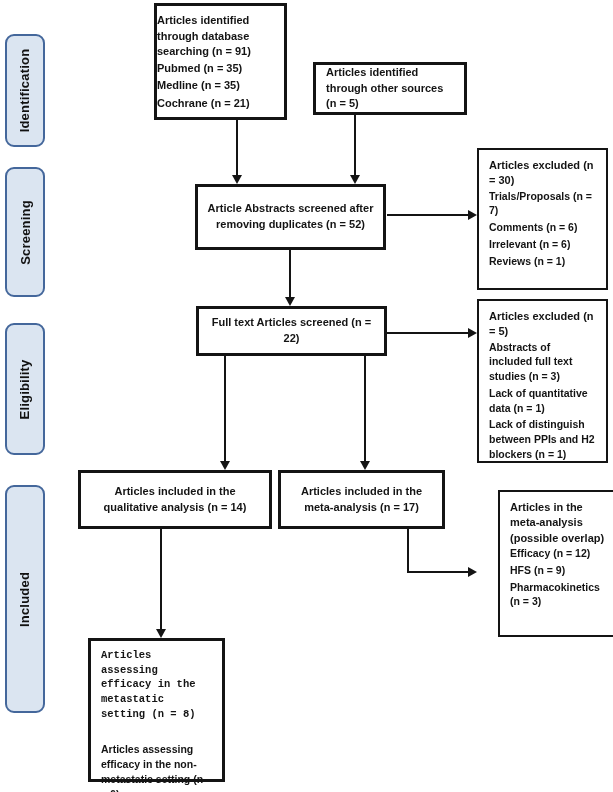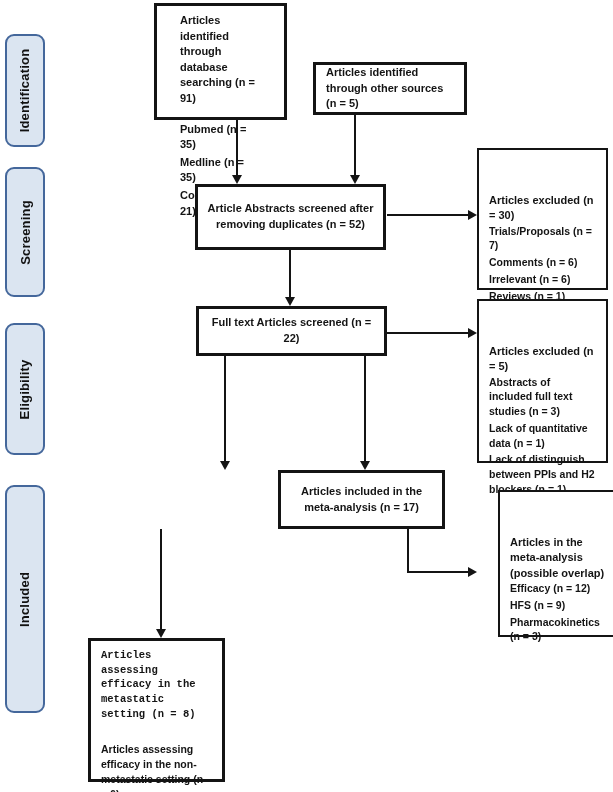--- a/index.html
+++ b/index.html
@@ -53,21 +53,21 @@
     align-items: center;
     justify-content: center;
     text-align: center;
     padding: 4px 8px;
   }
   .box.left { padding: 8px 10px; text-align: left; }
   .bt { font-size: 11px; }
   .box-list { }
   .box-list .li { margin-bottom: 2px; }
   .rightcol { font-size: 10.5px; line-height: 1.4; }
-  .rightcol .bt { font-size: 11px; margin-top: 35px; }
+  .rightcol .bt { font-size: 11px; }
   .para { margin-bottom: 21px; font-family: Liberation Mono, monospace; }
 
   
   .vline { position: absolute; width: 2px; background: #141414; }
   .hline { position: absolute; height: 2px; background: #141414; }
   .ah-down {
     position: absolute; width: 0; height: 0;
     border-left: 5px solid transparent;
     border-right: 5px solid transparent;
     border-top: 9px solid #141414;
@@ -90,23 +90,23 @@
   <div class="stage" style="top:167px; height:130px;">
     <span>Screening</span>
   </div>
   <div class="stage" style="top:323px; height:132px;">
     <span>Eligibility</span>
   </div>
   <div class="stage" style="top:485px; height:228px;">
     <span>Included</span>
   </div>
 
-  <div class="box left thick" style="left:154px; top:3px; width:133px; height:117px; padding:7px 23px;">
+  <div class="box left thick" style="left:154px; top:3px; width:133px; height:117px; padding:7px 0;">
     <div class="bt">Articles identified through database searching (n = 91)</div>
-    <div class="box-list" style="margin-top:15px;">
+    <div class="box-list" style="margin-top:1px;">
       <div class="li">Pubmed (n = 35)</div>
       <div class="li">Medline (n = 35)</div>
       <div class="li">Cochrane (n = 21)</div>
     </div>
   </div>
 
   <div class="box left thick" style="left:313px; top:62px; width:154px; height:53px; display:flex; align-items:center;">
     <div class="bt">Articles identified through other sources (n = 5)</div>
   </div>
 
@@ -130,20 +130,23 @@
 
   <div class="box left rightcol" style="left:477px; top:299px; width:131px; height:164px;">
     <div class="bt">Articles excluded (n = 5)</div>
     <div class="box-list">
       <div class="li">Abstracts of included full text studies (n = 3)</div>
       <div class="li">Lack of quantitative data (n = 1)</div>
       <div class="li">Lack of distinguish between PPIs and H2 blockers (n = 1)</div>
     </div>
   </div>
 
+  <div class="box center thick" style="left:78px; top:470px; width:194px; height:59px;">
+    <div class="bt">Articles included in the qualitative analysis (n = 14)</div>
+  </div>
 
   <div class="box center thick" style="left:278px; top:470px; width:167px; height:59px;">
     <div class="bt">Articles included in the meta-analysis (n = 17)</div>
   </div>
 
   <div class="box left rightcol" style="left:498px; top:490px; width:120px; height:147px;">
     <div class="bt">Articles in the meta-analysis (possible overlap)</div>
     <div class="box-list">
       <div class="li">Efficacy (n = 12)</div>
       <div class="li">HFS (n = 9)</div>

